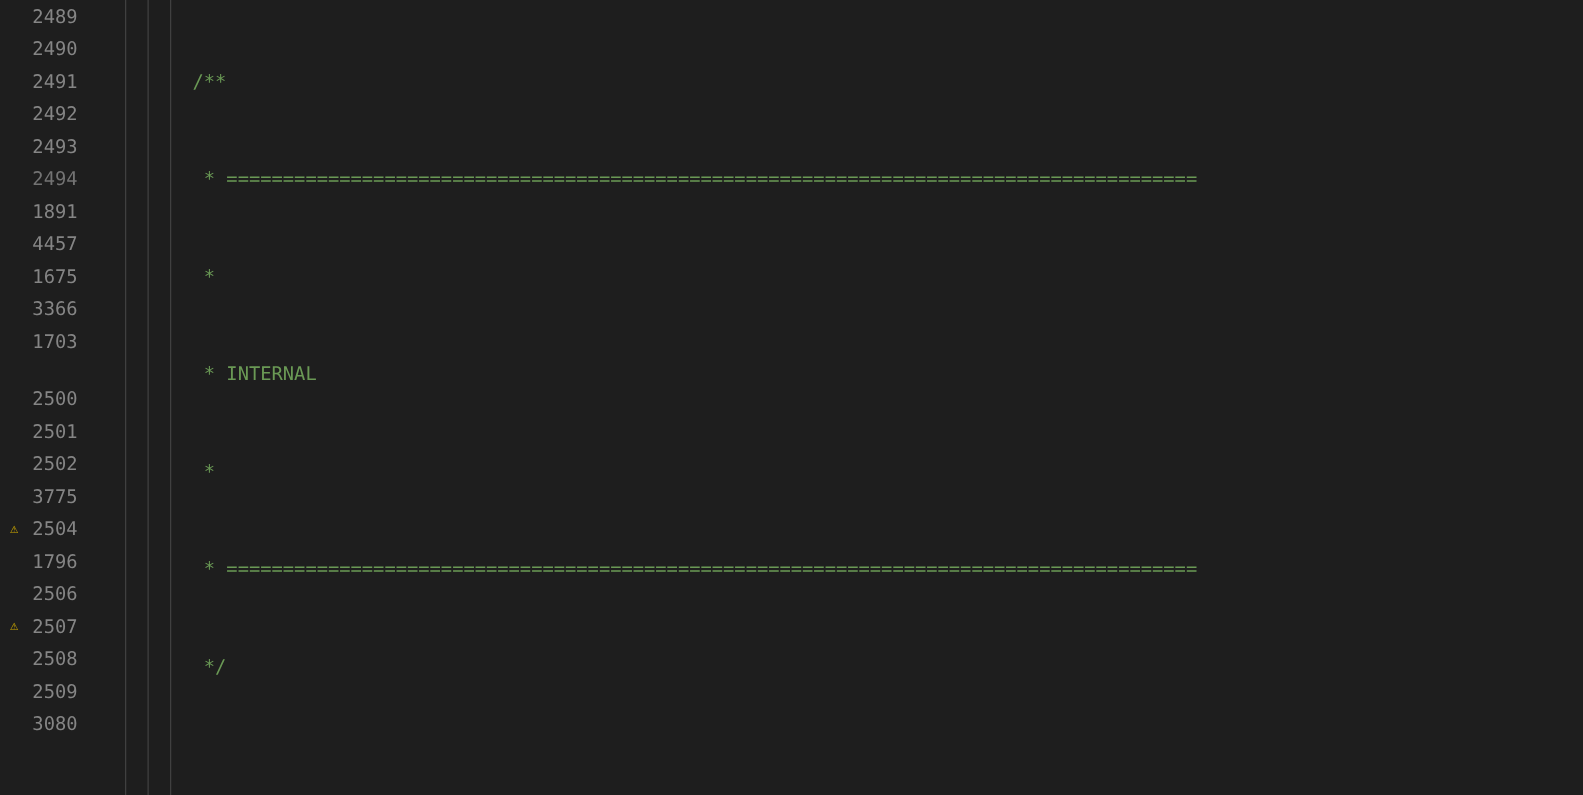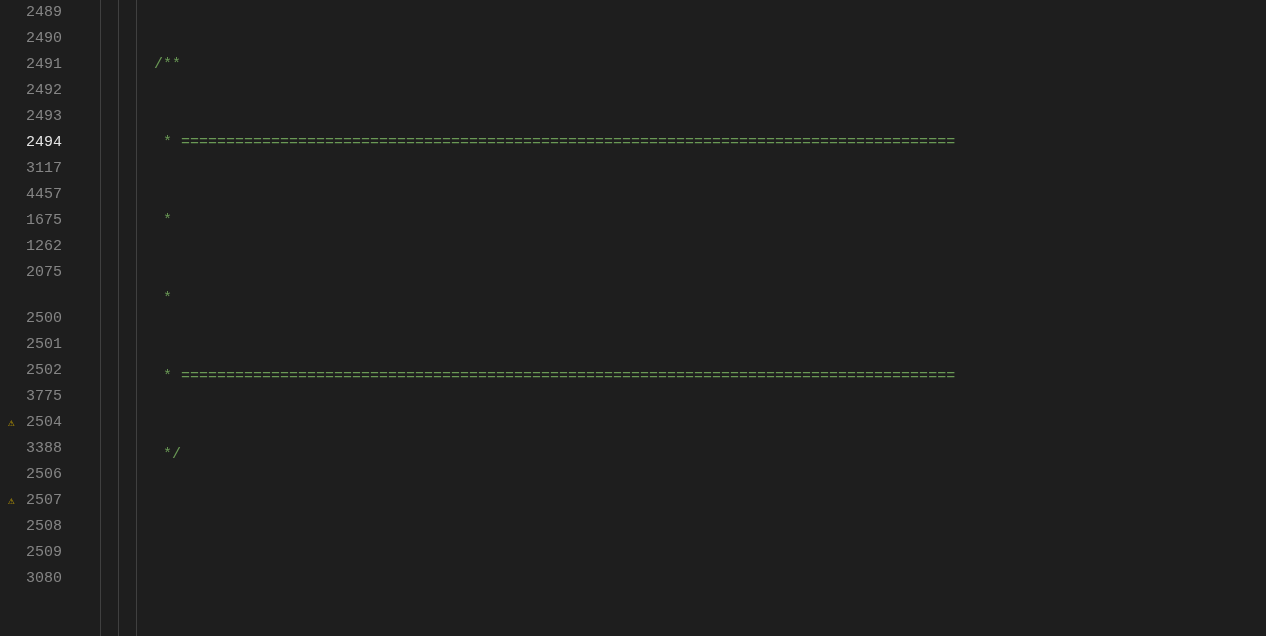--- a/index.html
+++ b/index.html
@@ -1,15 +1,15 @@
 <!DOCTYPE html>
 <html><head>
 <meta charset="utf-8">
 <style>
-  * { margin: 0; padding: 0; box-sizing: border-box; font-family: Liberation Mono, monospace; }
+  * { margin: 0; padding: 0; box-sizing: border-box; }
   body {
     background: #1e1e1e;
     font-family: 'Consolas', 'Monaco', monospace;
     font-size: 15px;
     line-height: 26px;
     color: #d4d4d4;
     overflow: hidden;
     width: 1266px;
     height: 636px;
   }
@@ -20,21 +20,21 @@
   .gutter {
     background: #1e1e1e;
     flex-shrink: 0;
     text-align: right;
     padding-right: 18px;
     color: #858585;
     user-select: none;
     width: 80px;
   }
   .gutter .ln { height: 26px; position: relative; }
-  .gutter .current { color: #e5e5e5; }
+  .gutter .current { color: #737373; }
   .gutter .warn::before {
     content: "⚠";
     position: absolute;
     left: 8px;
     color: #cca700;
     font-size: 11px;
   }
   .fold-col {
     width: 20px;
     flex-shrink: 0;
@@ -59,51 +59,52 @@
 <body>
 
 <div class="editor">
   <div class="gutter">
     <div class="ln">2489</div>
     <div class="ln">2490</div>
     <div class="ln">2491</div>
     <div class="ln">2492</div>
     <div class="ln">2493</div>
     <div class="ln current">2494</div>
-    <div class="ln">3117</div>
+    <div class="ln">1891</div>
     <div class="ln">4457</div>
     <div class="ln">1675</div>
-    <div class="ln">1262</div>
-    <div class="ln">2075</div>
+    <div class="ln">3366</div>
+    <div class="ln">1703</div>
     <div class="ln" style="height:20px"></div>
     <div class="ln">2500</div>
     <div class="ln">2501</div>
     <div class="ln">2502</div>
     <div class="ln">3775</div>
     <div class="ln warn">2504</div>
-    <div class="ln">3388</div>
+    <div class="ln">1796</div>
     <div class="ln">2506</div>
     <div class="ln warn">2507</div>
     <div class="ln">2508</div>
     <div class="ln">2509</div>
     <div class="ln">3080</div>
   </div>
 
   <div class="fold-col"></div>
 
   <div class="indent-guides">
     <div class="guide"></div>
     <div class="guide"></div>
     <div class="guide"></div>
   </div>
 
   <div class="code">
     <div class="row"><span class="c-comment">/**</span></div>
     <div class="row"><span class="c-comment"> * ======================================================================================</span></div>
     <div class="row"><span class="c-comment"> *</span></div>
+    <div class="row"><span class="c-comment"> * INTERNAL</span></div>
     <div class="row"><span class="c-comment"> *</span></div>
     <div class="row"><span class="c-comment"> * ======================================================================================</span></div>
     <div class="row"><span class="c-comment"> */</span></div>
     <div class="row"></div>
     
     
     
 
     
 

